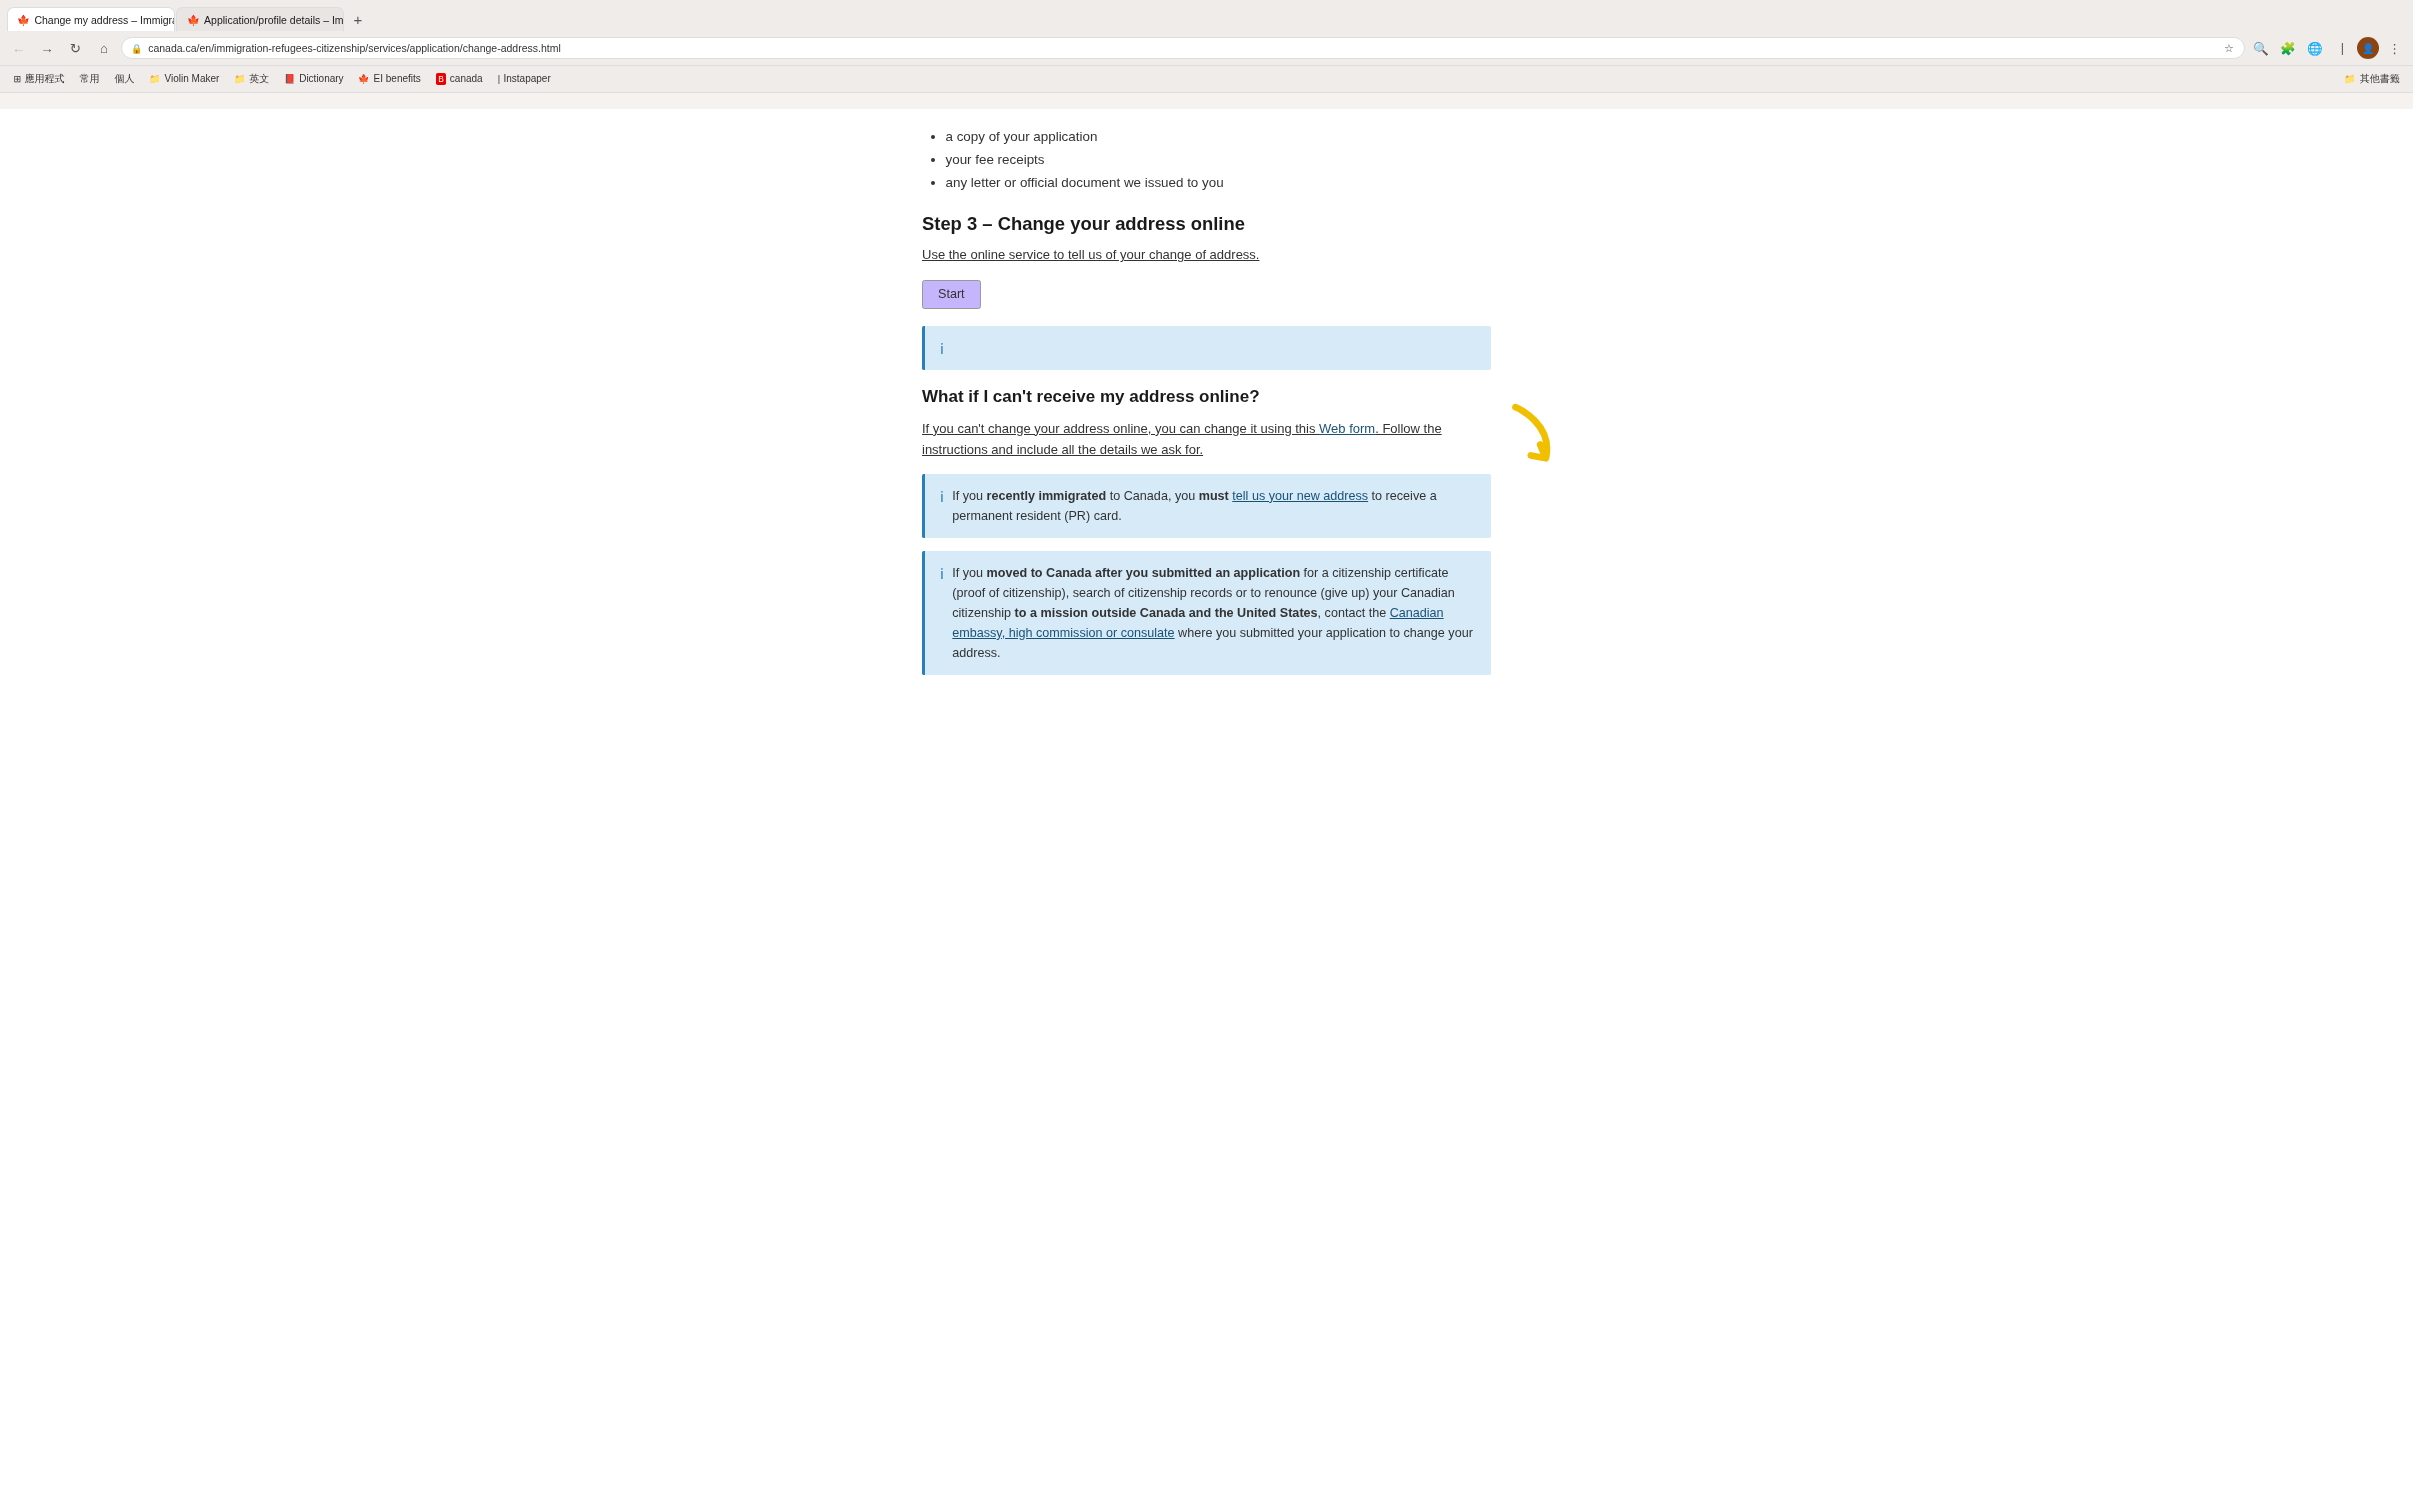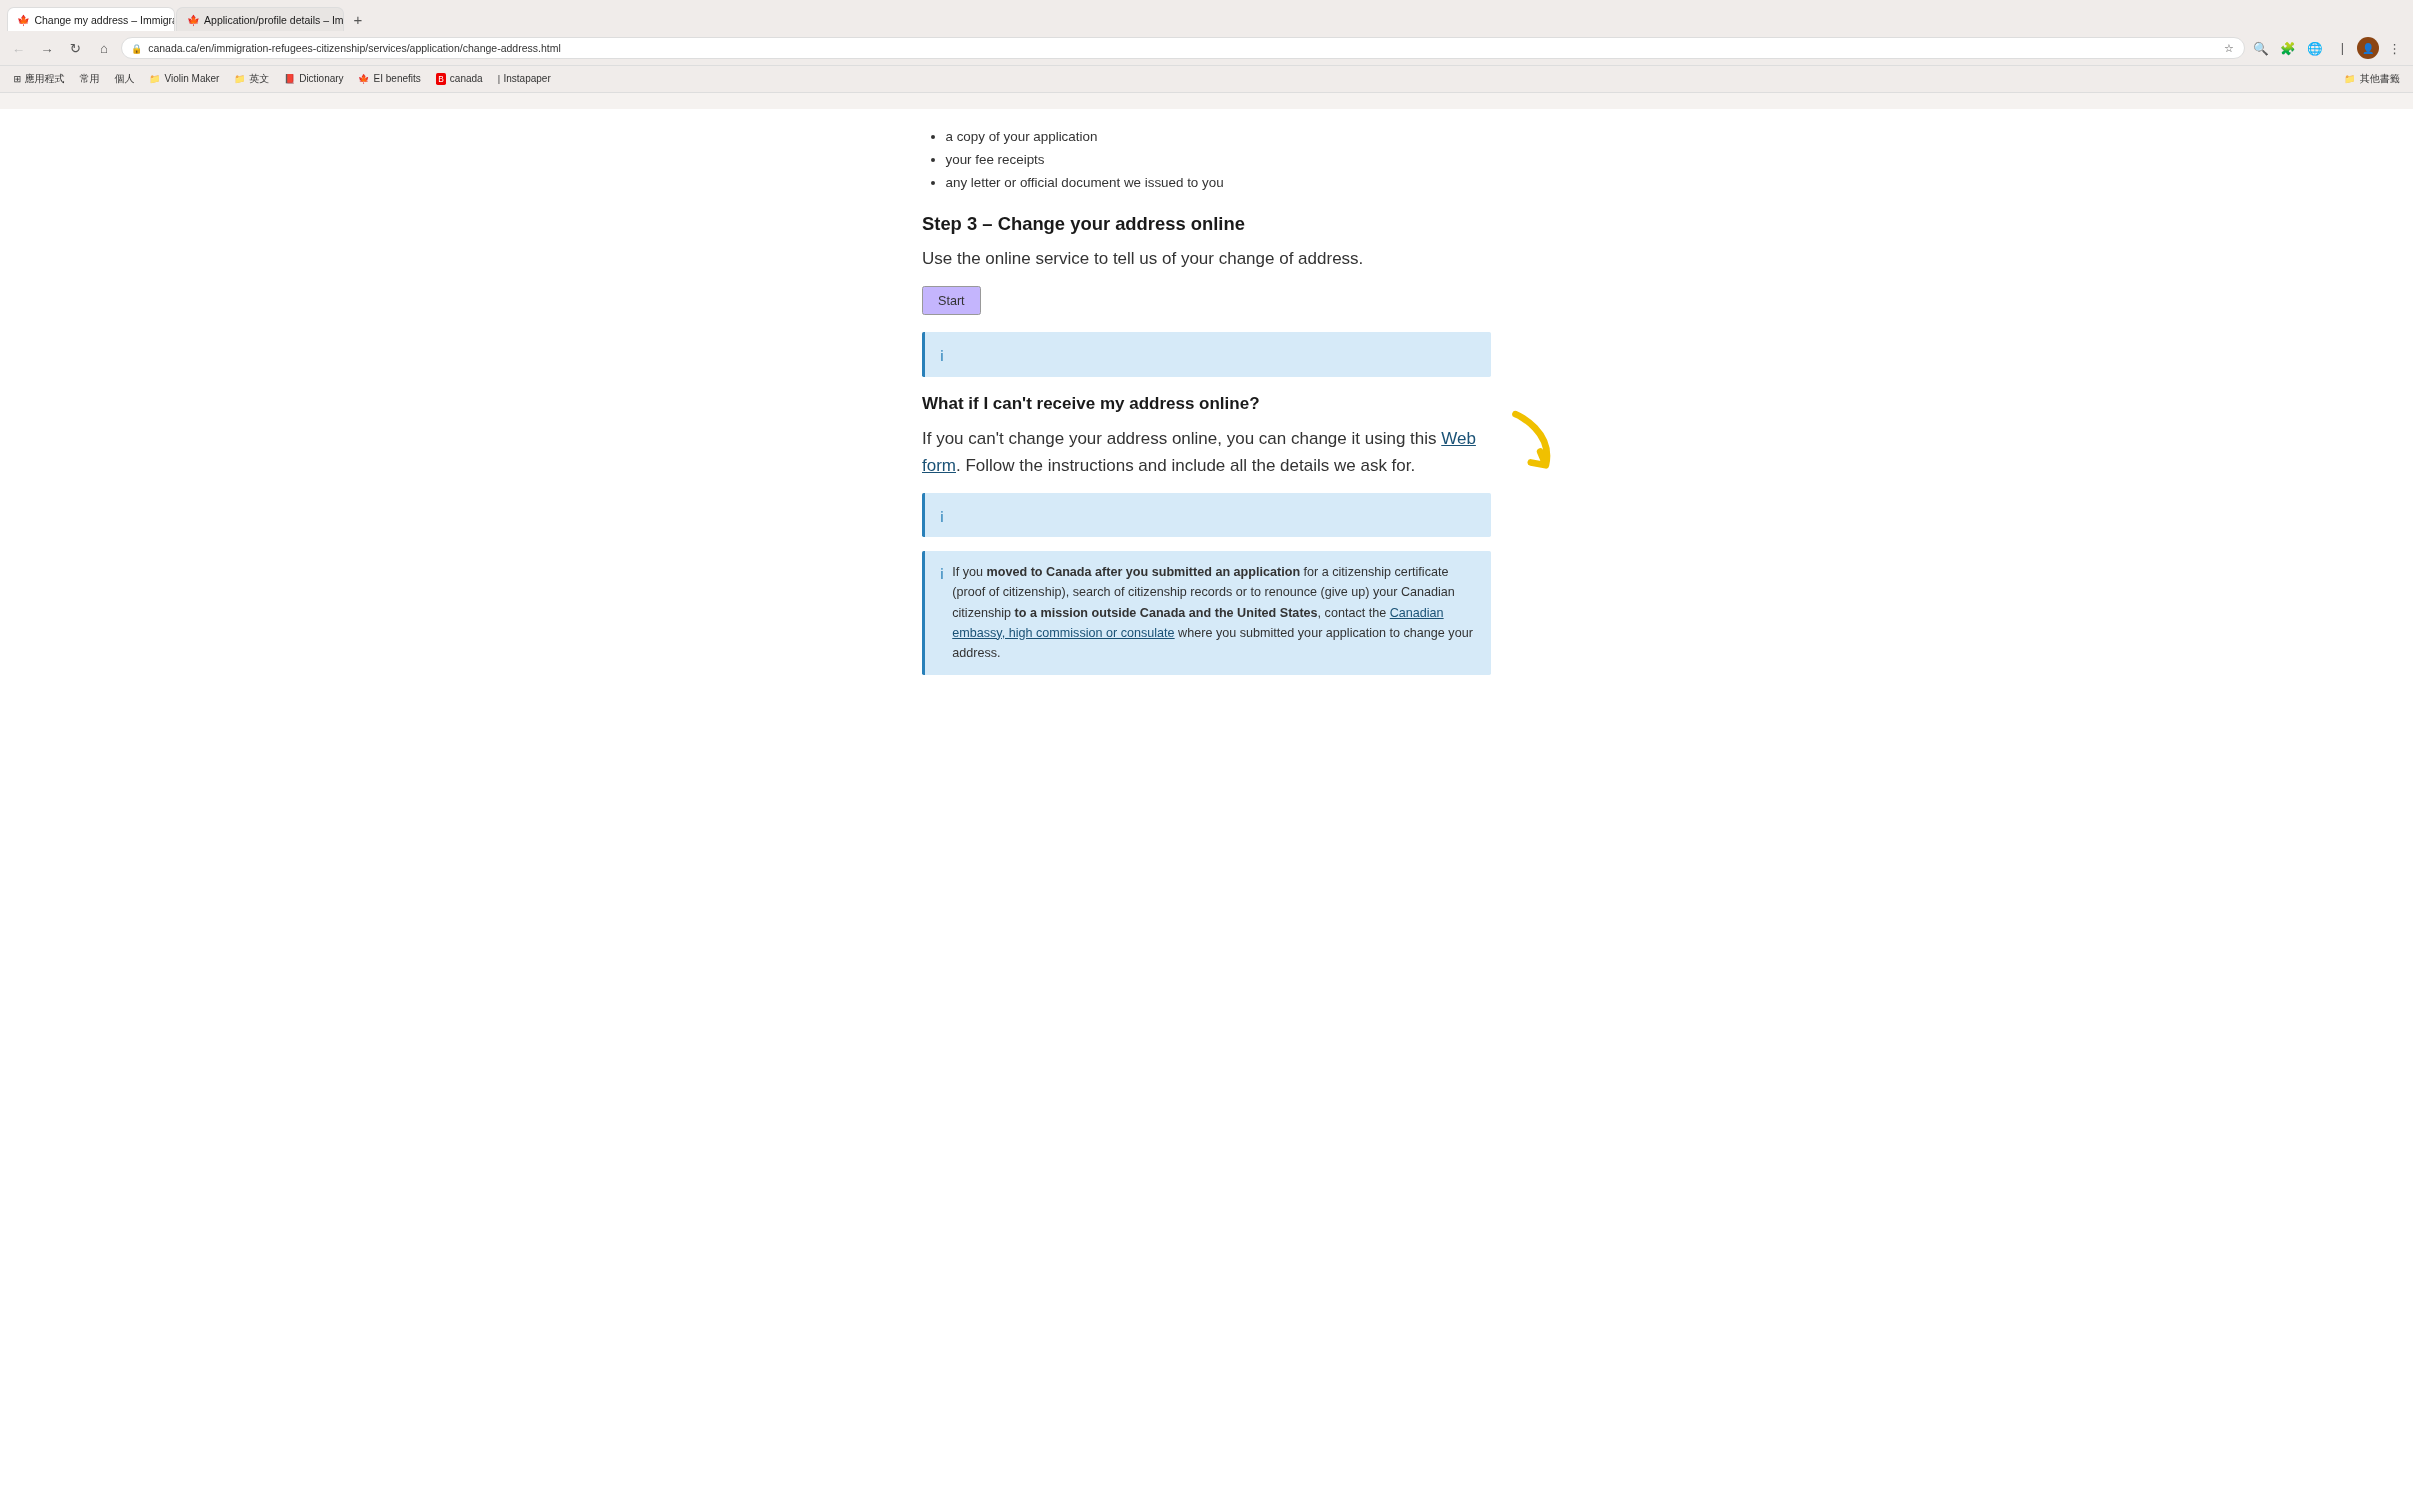--- a/index.html
+++ b/index.html
@@ -170,24 +170,25 @@
 
     .section-heading {
       font-size: 18.4px;
       font-weight: 700;
       color: #1a1a1a;
       margin-bottom: 10px;
       margin-top: 6.7px;
     }
 
     .section-text {
-      font-size: 17px;
+      font-size: 13px;
       line-height: 1.6;
       color: #333;
       margin-bottom: 13.4px;
+      text-decoration: underline;
     }
 
     .start-btn {
       display: inline-block;
       padding: 6.7px 15px;
       background: #c4b5fd;
       border: 0.8px solid #999;
       border-radius: 2.5px;
       font-size: 12.6px;
       color: #333;
@@ -382,20 +383,23 @@
       <div class="yellow-arrow">
         <svg width="67" height="67" viewBox="0 0 80 80" xmlns="http://www.w3.org/2000/svg">
           <path d="M 15 10 C 20 10, 65 15, 70 55 L 58 42 M 70 55 L 52 58" stroke="#f0c000" stroke-width="8" fill="none" stroke-linecap="round" stroke-linejoin="round"></path>
         </svg>
       </div>
     </div>
 
     
     <div class="info-box">
       <span class="info-icon">ℹ</span>
+      <span class="info-box-text">
+        If you <strong>recently immigrated</strong> to Canada, you <strong>must</strong> <a class="link">tell us your new address</a> to receive a permanent resident (PR) card.
+      </span>
     </div>
 
     
     <div class="info-box">
       <span class="info-icon">ℹ</span>
       <span class="info-box-text">
         If you <strong>moved to Canada after you submitted an application</strong> for a citizenship certificate (proof of citizenship), search of citizenship records or to renounce (give up) your Canadian citizenship <strong>to a mission outside Canada and the United States</strong>, contact the <a class="link">Canadian embassy, high commission or consulate</a> where you submitted your application to change your address.
       </span>
     </div>
 

